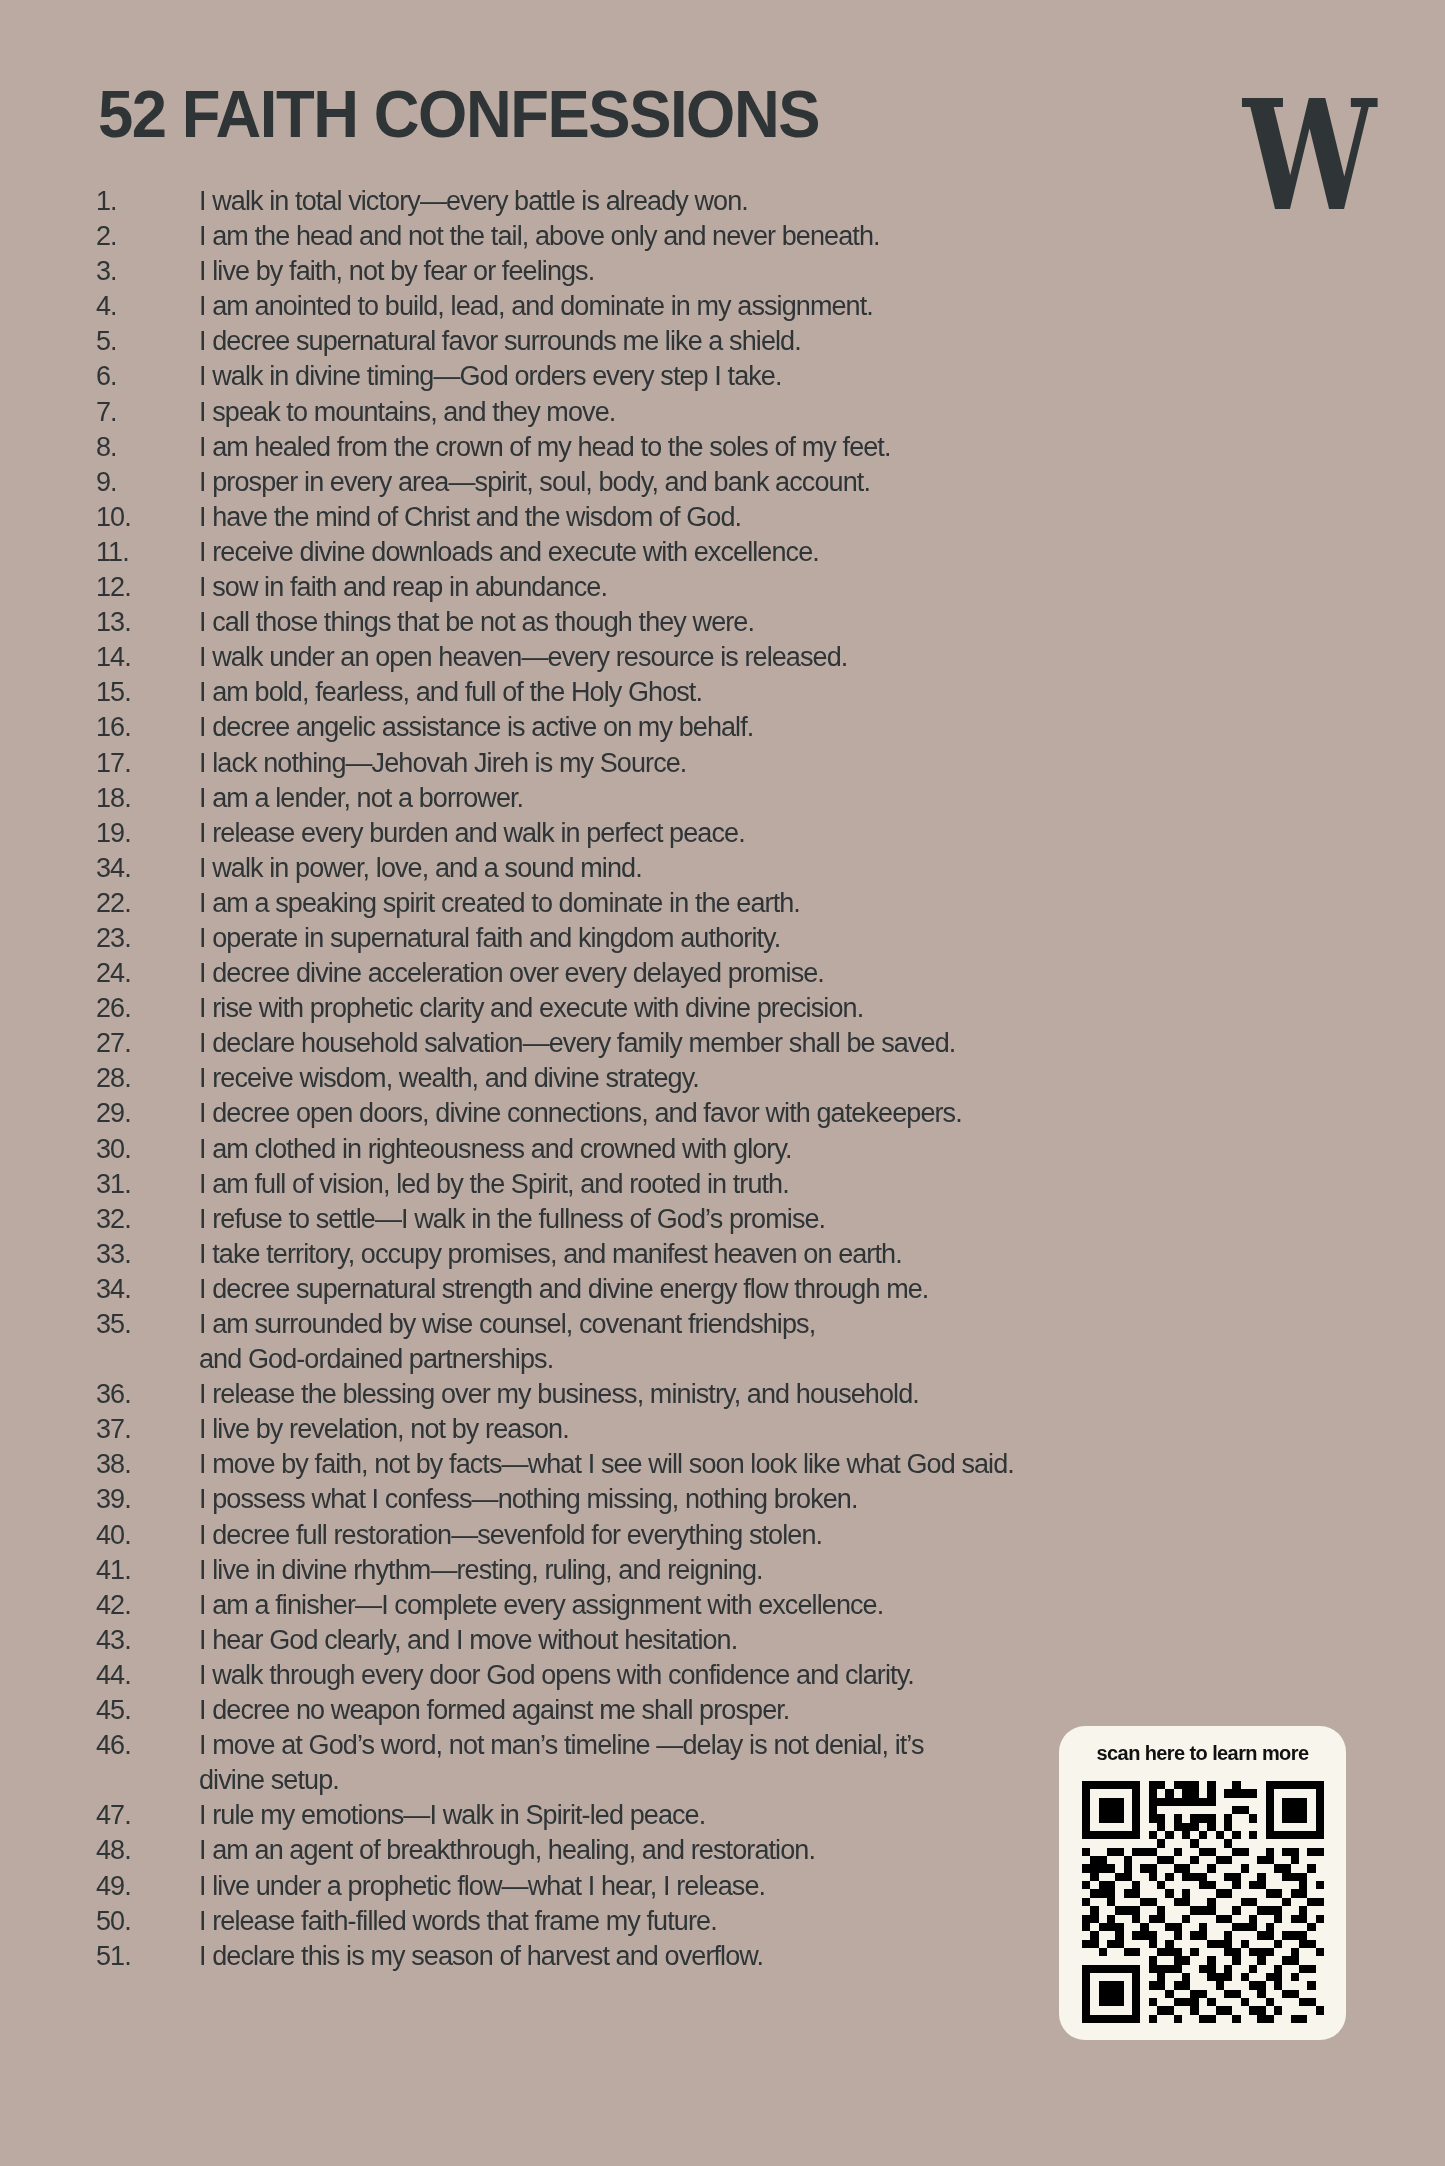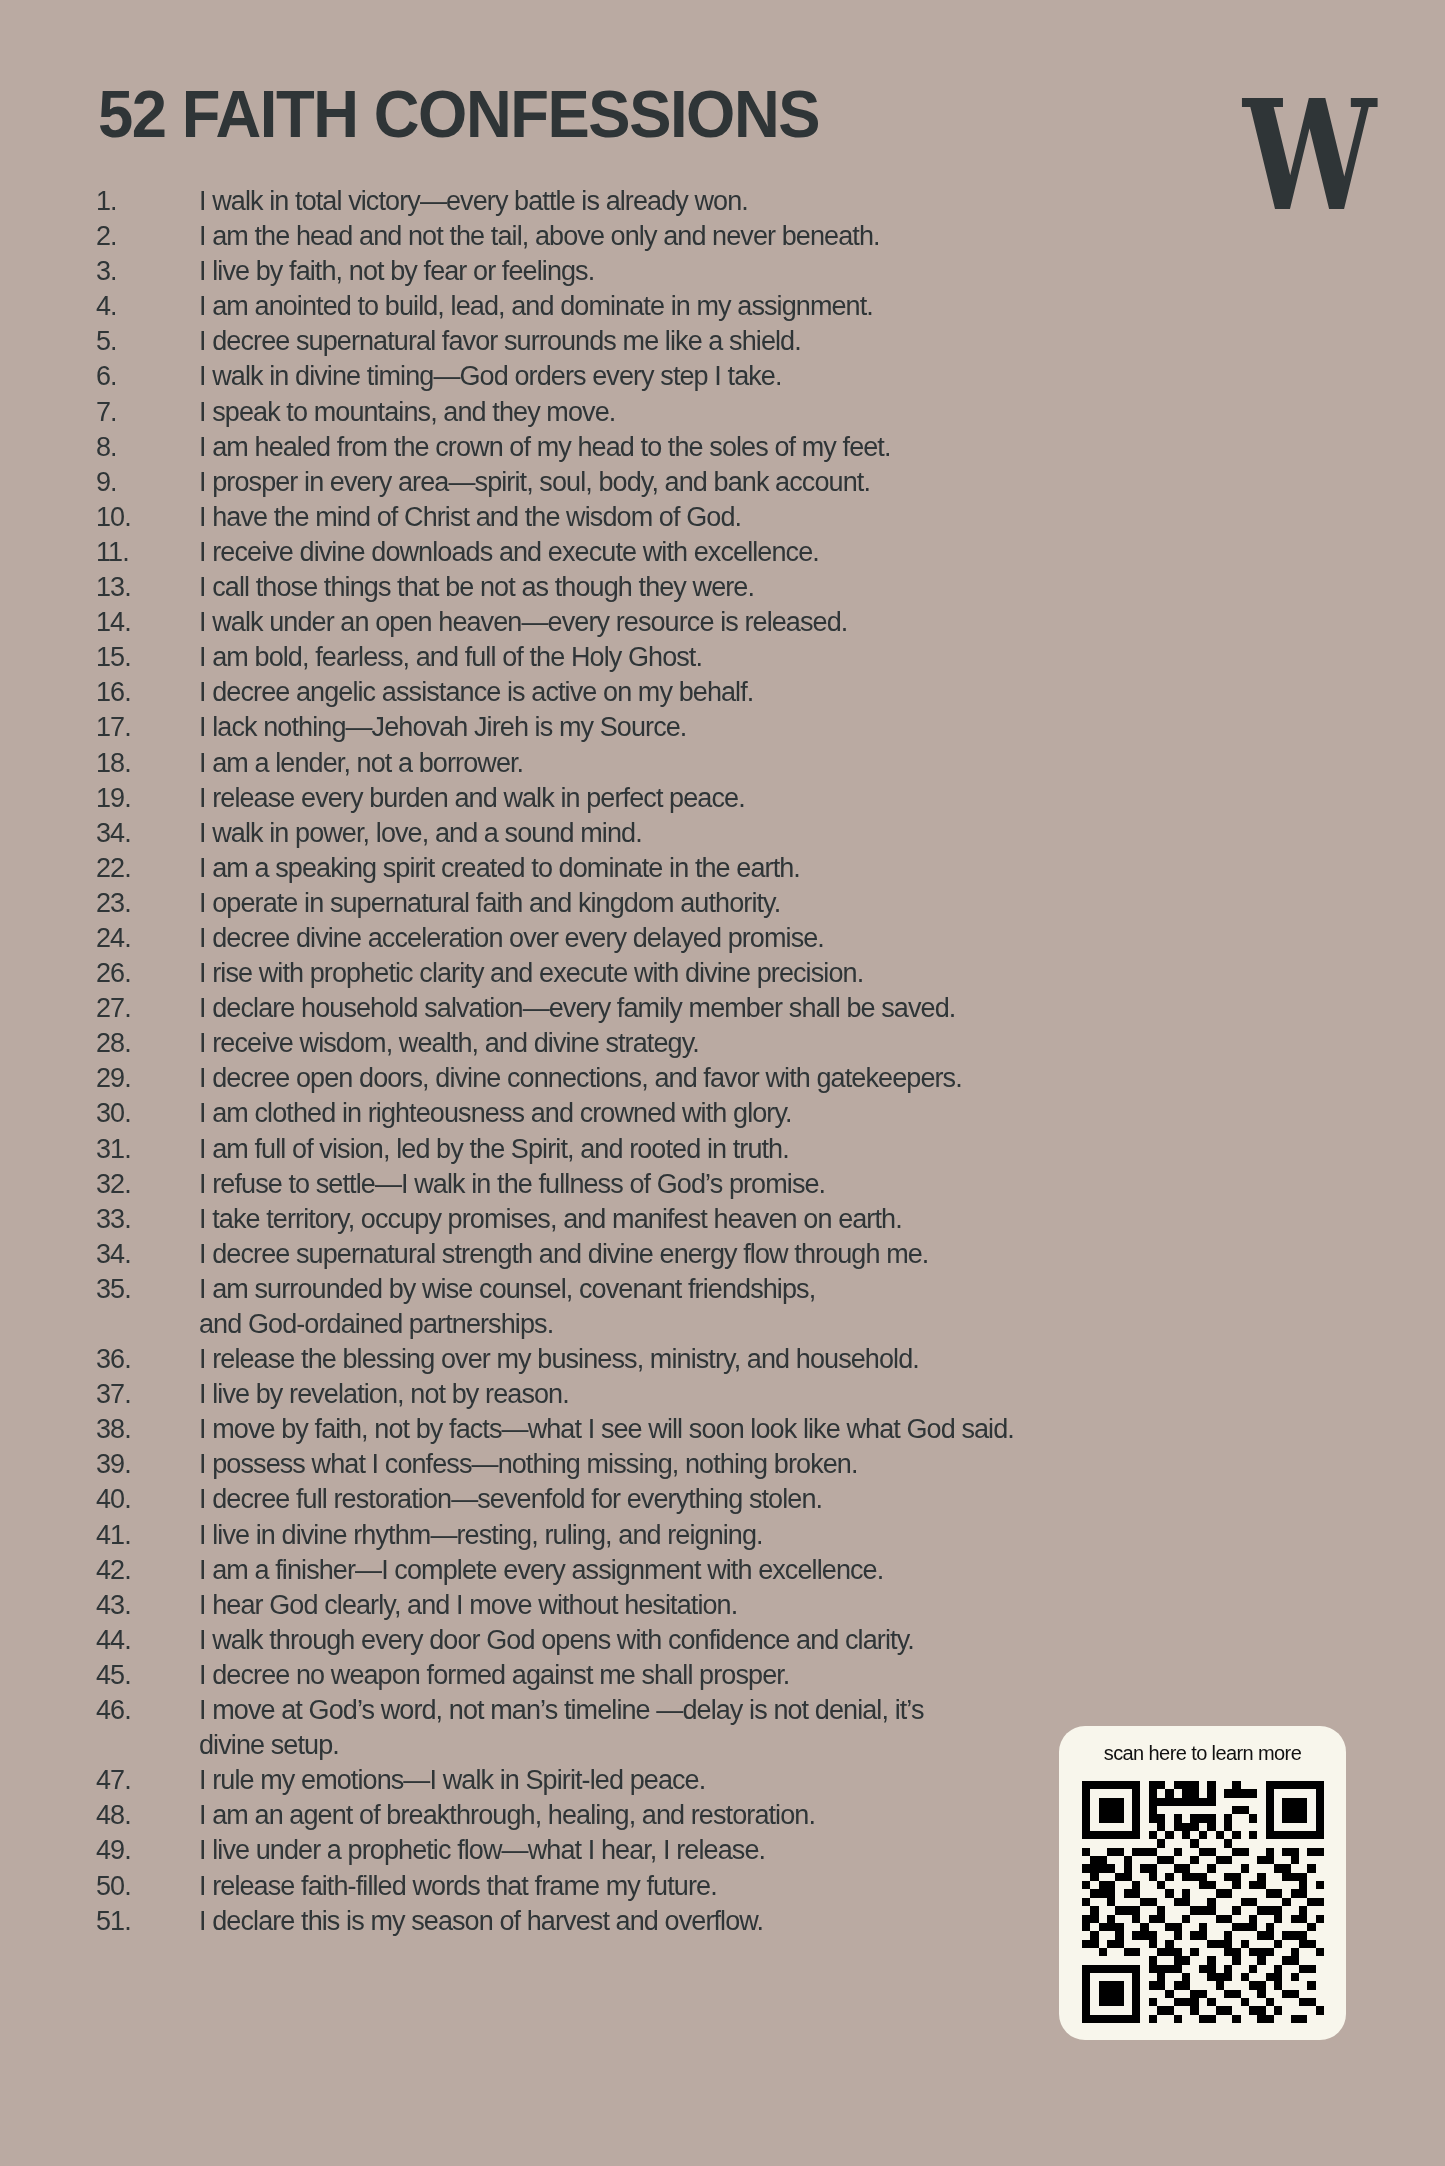--- a/index.html
+++ b/index.html
@@ -31,21 +31,21 @@
     .item { display: flex; font-size: 27px; line-height: 35.1px; letter-spacing: -0.9px; font-weight: 500; }
     .num { width: 62px; flex: none; }
     .txt { white-space: pre-line; margin-left: 41px; }
     .qr-card {
       position: absolute; left: 1059px; top: 1726px;
       width: 287px; height: 314px;
       background: #f8f6ec; border-radius: 26px;
     }
     .qr-label {
       position: absolute; left: 0; right: 0; top: 16px;
-      text-align: center; font-size: 20px; font-weight: 400; color: #111; letter-spacing: -0.6px;
+      text-align: center; font-size: 20px; font-weight: 700; color: #111; letter-spacing: -0.6px;
     }
     .qr {
       position: absolute; left: 23px; top: 55px; width: 242px; height: 242px;
     }
   </style>
 </head>
 <body>
 
 <h1 class="title">52 FAITH CONFESSIONS</h1>
 <div class="logo">W</div>
@@ -87,20 +87,24 @@
       <span class="num">9.</span>
       <span class="txt">I prosper in every area—spirit, soul, body, and bank account.</span>
     </li>
     <li class="item">
       <span class="num">10.</span>
       <span class="txt">I have the mind of Christ and the wisdom of God.</span>
     </li>
     <li class="item">
       <span class="num">11.</span>
       <span class="txt">I receive divine downloads and execute with excellence.</span>
+    </li>
+    <li class="item">
+      <span class="num">12.</span>
+      <span class="txt">I sow in faith and reap in abundance.</span>
     </li>
     <li class="item">
       <span class="num">13.</span>
       <span class="txt">I call those things that be not as though they were.</span>
     </li>
     <li class="item">
       <span class="num">14.</span>
       <span class="txt">I walk under an open heaven—every resource is released.</span>
     </li>
     <li class="item">

